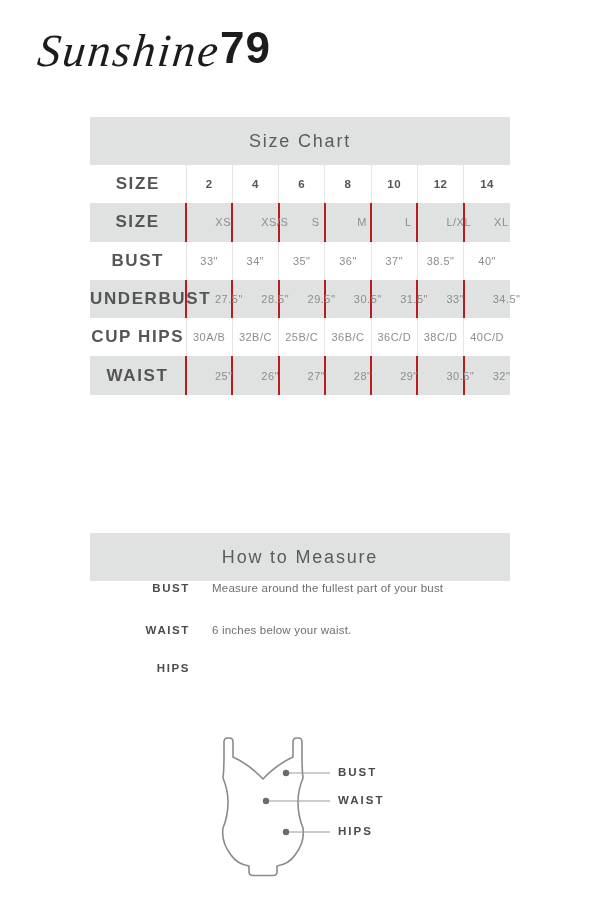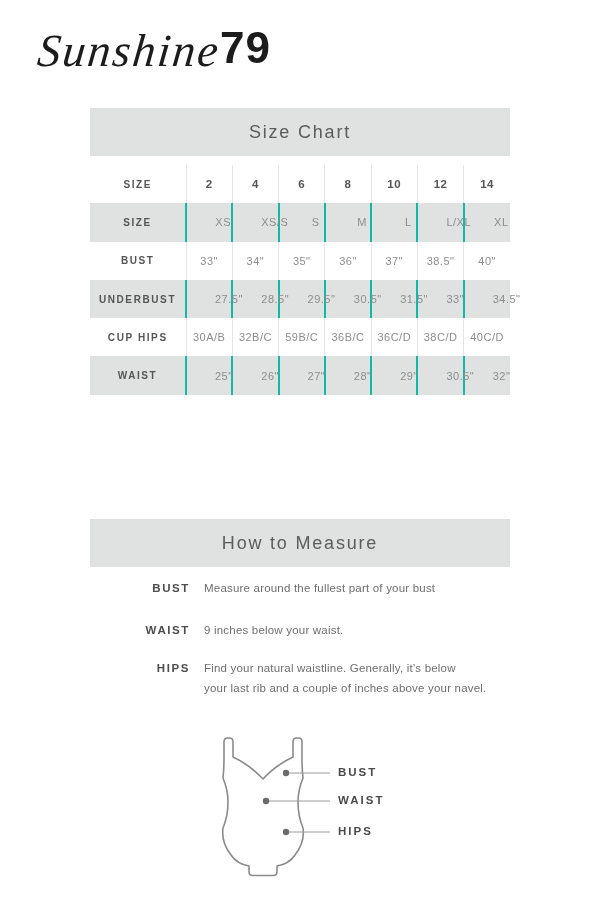--- a/index.html
+++ b/index.html
@@ -8,39 +8,39 @@
 
   
   .logo { position:absolute; left:38px; top:24px; height:60px; white-space:nowrap; color:#1c1c1c; }
   .logo-script { font-family:"Liberation Serif","DejaVu Serif",serif; font-style:italic; font-size:46px; letter-spacing:2px; display:inline-block; transform:skewX(-6deg); }
   .logo-num { font-size:44px; font-weight:700; letter-spacing:1px; position:relative; top:-3px; }
 
   
   .panel-header { position:absolute; left:90px; width:420px; height:48px; background:#e0e1e1;
                   display:flex; align-items:center; justify-content:center;
                   font-size:18px; color:#5c5c5c; letter-spacing:1.8px; }
-  .hdr-sizechart { top:108px; }
-  .hdr-measure  { top:519px; }
+  .hdr-sizechart { top:117px; }
+  .hdr-measure  { top:533px; }
 
   
   .size-table { position:absolute; left:90px; top:165px; width:420px; border-collapse:collapse; table-layout:fixed; }
   .size-table td { height:38.3px; text-align:center; vertical-align:middle; padding:0; }
-  .size-table .lbl { font-weight:bold; font-size:10px; letter-spacing:1.6px; color:#555555; }
+  .size-table .lbl { font-weight:bold; font-size:17px; letter-spacing:1.6px; color:#555555; }
   .size-table .val { font-size:11px; color:#8d8d8d; letter-spacing:0.5px; }
   .size-table .val.strong { font-weight:bold; color:#555555; font-size:11.5px; }
   tr.g td { background:#e0e1e1; }
-  tr.g td + td { border-left:2px solid #14b8a6;padding-left:28px; }
+  tr.g td + td { border-left:2px solid #b91c1c;padding-left:28px; }
   tr.w td + td { border-left:1px solid #e5e5e5; }
 
   
   .measures { position:absolute; left:0; top:578px; width:600px; }
   .m-item { display:flex; margin-bottom:18px; }
   .m-item.first { margin-bottom:22px; }
   .m-label { width:190px; text-align:right; font-weight:bold; font-size:11.5px; letter-spacing:1.6px; color:#4d4d4d; line-height:20px; flex:none; }
-  .m-desc { margin-left:14px; font-size:11.5px; color:#6e6e6e; line-height:20px; letter-spacing:0.2px; }
+  .m-desc { margin-left:22px; font-size:11.5px; color:#6e6e6e; line-height:20px; letter-spacing:0.2px; }
 
   
   .diagram { position:absolute; left:0; top:725px; width:600px; height:170px; }
   .diagram svg { position:absolute; left:180px; top:0; }
   .d-label { position:absolute; left:338px; font-weight:bold; font-size:11.5px; letter-spacing:2px; color:#4a4a4a; }
   .d-bust { top:766px; } .d-waist { top:794px; } .d-hips { top:825px; }
   .d-abs { position:absolute; left:0; top:0; width:600px; height:920px; pointer-events:none; }
 </style>
 </head>
 <body>
@@ -102,21 +102,21 @@
         <td class="val">29.5"</td>
         <td class="val">30.5"</td>
         <td class="val">31.5"</td>
         <td class="val">33"</td>
         <td class="val">34.5"</td>
       </tr>
       <tr class="w">
         <td class="lbl">CUP HIPS</td>
         <td class="val">30A/B</td>
         <td class="val">32B/C</td>
-        <td class="val">59B/C</td>
+        <td class="val">25B/C</td>
         <td class="val">36B/C</td>
         <td class="val">36C/D</td>
         <td class="val">38C/D</td>
         <td class="val">40C/D</td>
       </tr>
       <tr class="g">
         <td class="lbl">WAIST</td>
         <td class="val">25"</td>
         <td class="val">26"</td>
         <td class="val">27"</td>
@@ -134,29 +134,25 @@
     <div class="m-item first">
       <div class="m-label">BUST</div>
       <div class="m-desc">
         <div>Measure around the fullest part of your bust</div>
         <div></div>
       </div>
     </div>
     <div class="m-item">
       <div class="m-label">WAIST</div>
       <div class="m-desc">
-        <div>9 inches below your waist.</div>
+        <div>6 inches below your waist.</div>
       </div>
     </div>
     <div class="m-item">
       <div class="m-label">HIPS</div>
-      <div class="m-desc">
-        <div>Find your natural waistline. Generally, it's below</div>
-        <div>your last rib and a couple of inches above your navel.</div>
-      </div>
     </div>
   </div>
 
   <div class="diagram">
     <svg width="170" height="160" viewBox="0 0 170 160">
       <path d="M 43,53 Q 44,45 44,32 L 44,17 Q 44,13 47.5,13 L 49.5,13 Q 53,13 53,17 L 53,32
            Q 70,40 83,54 Q 96,40 113,32 L 113,17 Q 113,13 116.5,13 L 118.5,13 Q 122,13 122,17 L 122,32
            Q 122,45 123,53 Q 118,65 118,77 Q 118,91 123,103 Q 125,117 115,130 Q 109,139 97,141
            L 97,146.5 Q 97,150.5 93,150.5 L 73,150.5 Q 69,150.5 69,146.5 L 69,141
            Q 57,139 51,130 Q 41,117 43,103 Q 48,91 48,77 Q 48,65 43,53 Z" fill="none" stroke="#8a8a8a" stroke-width="1.6" stroke-linejoin="round"></path>

